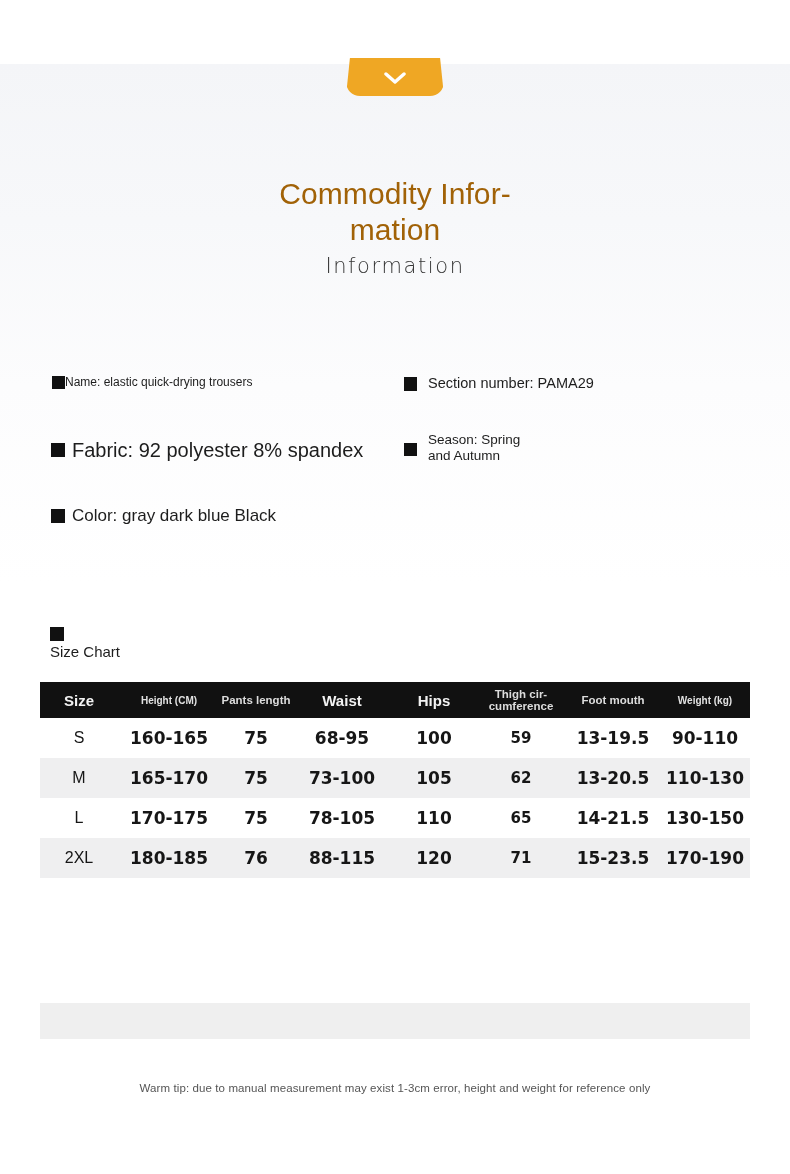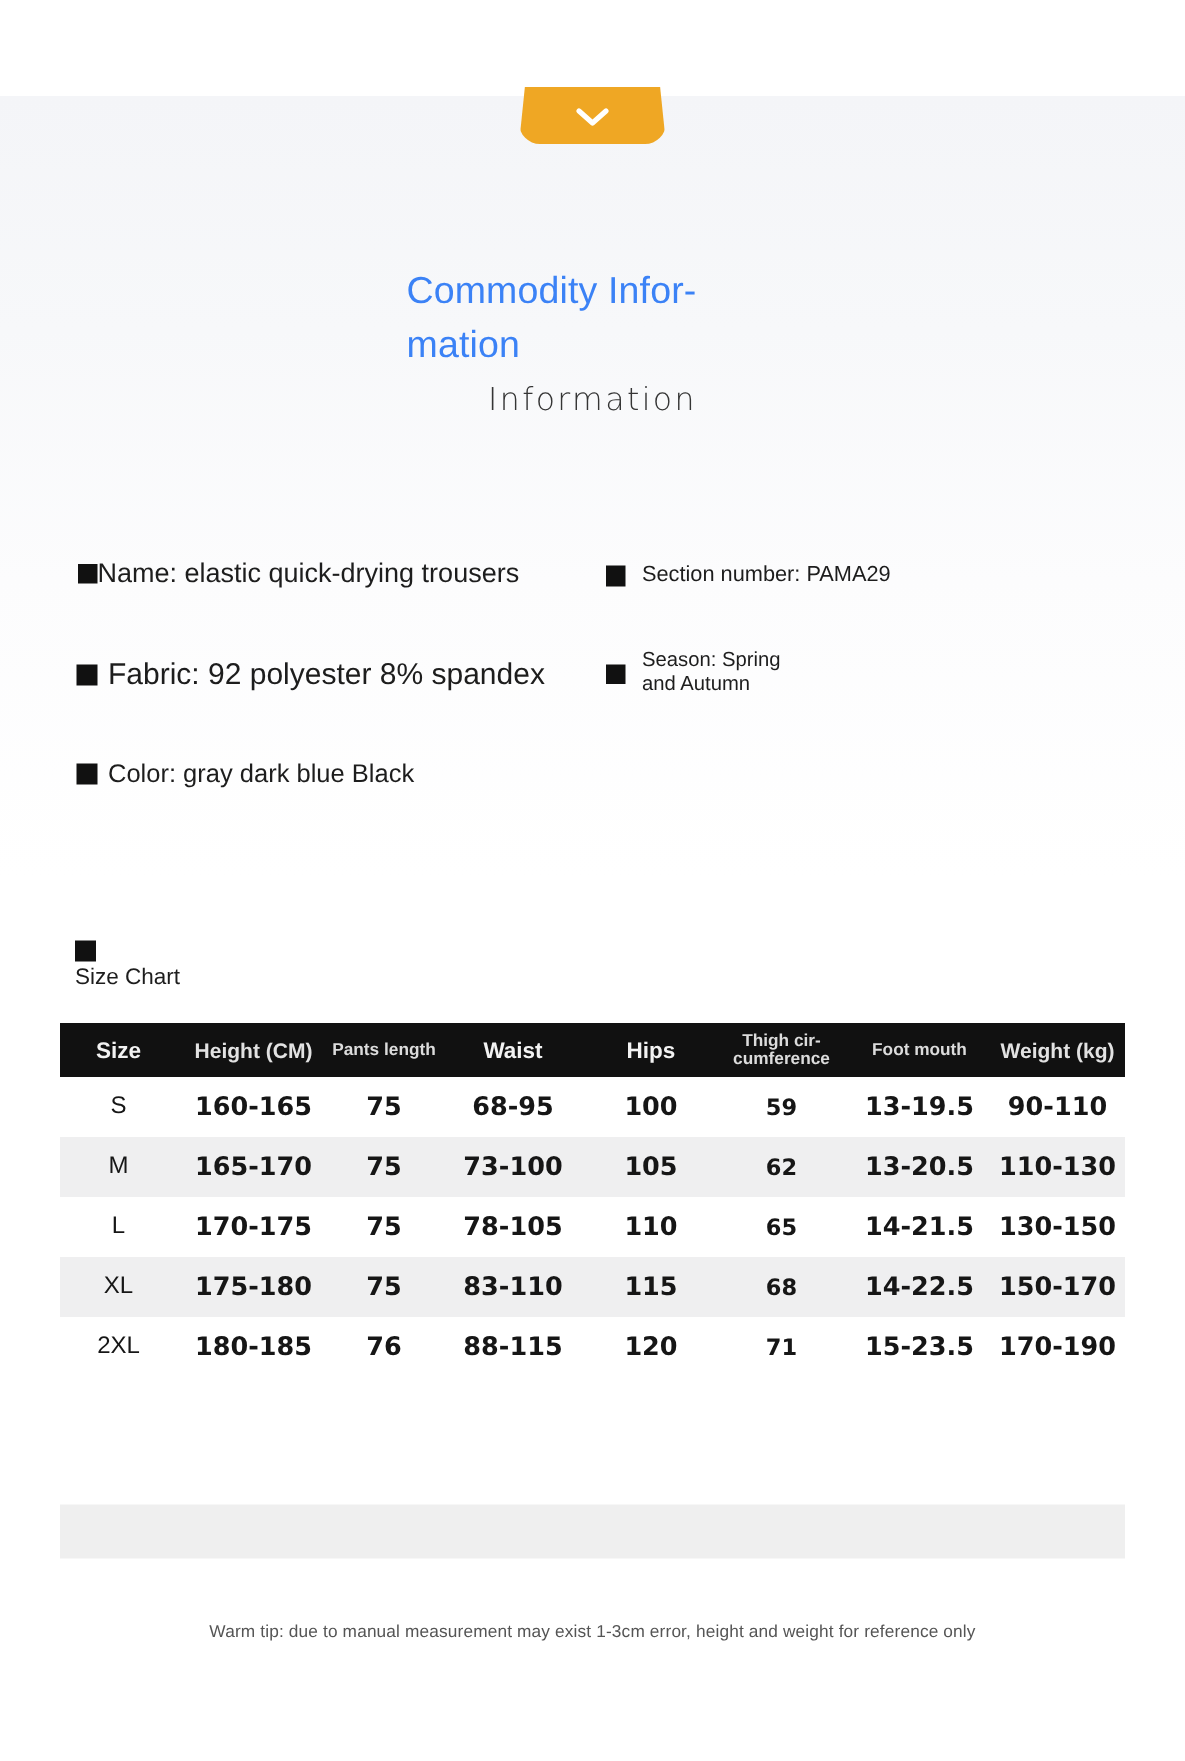--- a/index.html
+++ b/index.html
@@ -50,26 +50,26 @@
   .title-block {
     position: absolute;
     left: 0;
     top: 176px;
     width: 790px;
     z-index: 2;
   }
   .main-title {
     width: 248px;
     margin: 0 auto;
-    font-size: 25px;
+    font-size: 30px;
     line-height: 36px;
-    color: #3b82f6;
+    color: #a16207;
     font-weight: 400;
     letter-spacing: 0.1px;
-    text-align: left;
+    text-align: center;
   }
   .sub-title {
     margin: 6px 0 0 0;
     text-align: center;
     font-size: 21px;
     font-weight: 300;
     color: #353535;
     letter-spacing: 1.6px;
     font-family: "DejaVu Sans", sans-serif;
   }
@@ -91,21 +91,21 @@
     background: #111111;
     flex: 0 0 auto;
   }
   .spec-text {
     color: #1d1d1d;
     white-space: pre-line;
   }
 
   .row-name       { left: 52px;  top: 2px;  }
   .row-name .bullet     { width: 13px; height: 13px; margin-top: 4px; }
-  .row-name .spec-text  { font-size: 18px; line-height: 20px; }
+  .row-name .spec-text  { font-size: 12px; line-height: 20px; }
 
   .row-section    { left: 404px; top: 3px;  }
   .row-section .bullet    { width: 13px; height: 14px; margin-top: 4px; margin-right: 11px; }
   .row-section .spec-text { font-size: 14.5px; line-height: 20px; }
 
   .row-fabric     { left: 51px;  top: 67px; }
   .row-fabric .bullet     { width: 14px; height: 14px; margin-top: 6px; margin-right: 7px; }
   .row-fabric .spec-text  { font-size: 20px; line-height: 26px; }
 
   .row-season     { left: 404px; top: 62px; }
@@ -157,21 +157,21 @@
     line-height: 15px;
     margin-top: 45px;
   }
   .size-table thead th.small {
     font-size: 11.5px;
     line-height: 12.5px;
     color: #dcdcdc;
     font-weight: bold;
   }
   .size-table thead th.mid {
-    font-size: 14px;
+    font-size: 10px;
     color: #e2e2e2;
   }
   .size-table tbody tr { height: 40px; }
   .size-table tbody tr:nth-child(odd)  { background: #ffffff; }
   .size-table tbody tr:nth-child(even) { background: #efeff0; }
   .size-table tbody td {
     font-size: 17px;
     color: #161616;
     font-weight: bold;
     font-family: "DejaVu Sans", sans-serif;
@@ -318,30 +318,20 @@
         <td class="c-size">L</td>
         <td class="c-height">170-175</td>
         <td class="c-pants">75</td>
         <td class="c-waist">78-105</td>
         <td class="c-hips">110</td>
         <td class="c-thigh">65</td>
         <td class="c-foot">14-21.5</td>
         <td class="c-weight">130-150</td>
       </tr>
       <tr>
-        <td class="c-size">XL</td>
-        <td class="c-height">175-180</td>
-        <td class="c-pants">75</td>
-        <td class="c-waist">83-110</td>
-        <td class="c-hips">115</td>
-        <td class="c-thigh">68</td>
-        <td class="c-foot">14-22.5</td>
-        <td class="c-weight">150-170</td>
-      </tr>
-      <tr>
         <td class="c-size">2XL</td>
         <td class="c-height">180-185</td>
         <td class="c-pants">76</td>
         <td class="c-waist">88-115</td>
         <td class="c-hips">120</td>
         <td class="c-thigh">71</td>
         <td class="c-foot">15-23.5</td>
         <td class="c-weight">170-190</td>
       </tr>
     </tbody>

